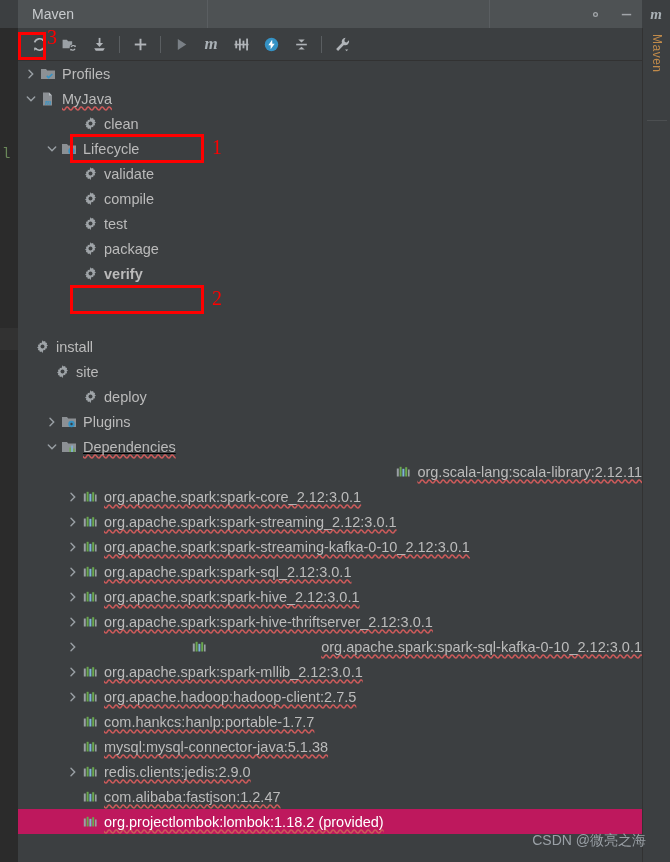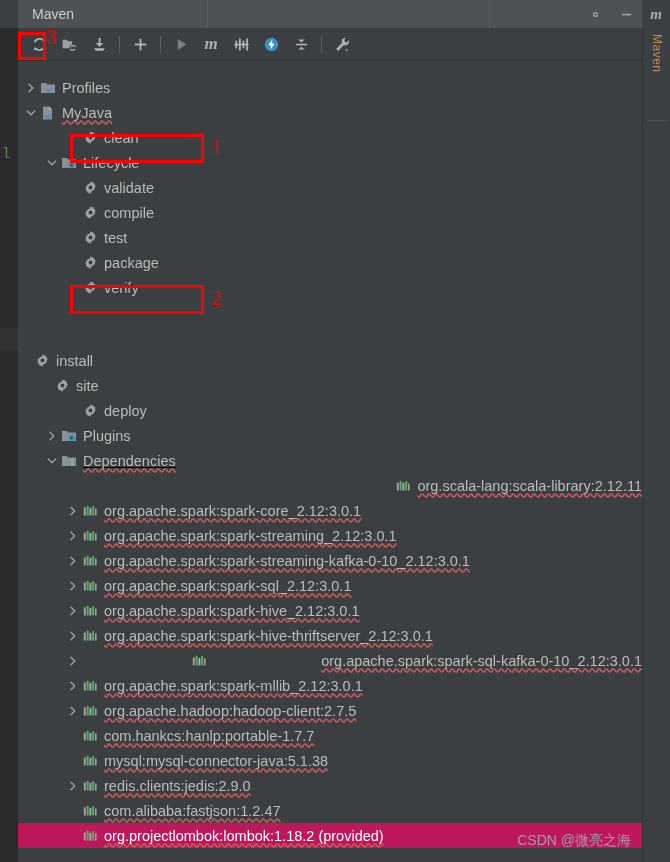--- a/index.html
+++ b/index.html
@@ -159,21 +159,21 @@
   .anno-num {
     position: absolute;
     color: #ff0000;
     font-size: 20px;
     font-family: "Liberation Serif", serif;
     pointer-events: none;
   }
 
   
   .watermark {
-    position: absolute; right: 39px; bottom: 12px;
+    position: absolute; right: 24px; bottom: 12px;
     color: #9aa0a6; font-size: 14px;
     font-family: "Liberation Sans", sans-serif;
   }
 </style>
 </head>
 <body>
 
 <div id="app">
 
   <div class="editor-sliver">
@@ -291,21 +291,21 @@
 
     <div class="tool-btn">
       <svg width="17" height="17" viewBox="0 0 16 16">
         <path d="M10.9 1.6a3.7 3.7 0 00-3.4 5.1L2 12.2l1.8 1.8 5.5-5.5a3.7 3.7 0 004.8-4.6l-2.1 2.1-1.8-.4-.4-1.8z" fill="#b0b4b8"></path>
         <path d="M10.4 12.6h3l-1.5 1.8z" fill="#b0b4b8"></path>
       </svg>
     </div>
   </div>
 
   <div class="tree" id="tree">
-      <div class="row" style="padding-left: 6px; margin-top: 14px;">
+      <div class="row" style="padding-left: 6px;">
         <span class="arrow">
           <svg width="10" height="10" viewBox="0 0 10 10">
             <path d="M3 1.3L6.7 5 3 8.7" fill="none" stroke="#9aa0a5" stroke-width="1.4" stroke-linecap="round"></path>
           </svg>
         </span>
         <span class="ricon">
           <svg width="16" height="16" viewBox="0 0 16 16">
             <path d="M1 3h5l1.2 1.5H15V13H1z" fill="#8c9094"></path>
             <path d="M8.6 12.8l-2.4-2.4 1.1-1.1 1.3 1.3 3.2-3.2 1.1 1.1z" fill="#3592c4"></path>
           </svg>
@@ -385,21 +385,21 @@
       <div class="row" style="padding-left: 48px;">
         <span class="arrow"></span>
         <span class="ricon">
           <svg width="15" height="15" viewBox="0 0 16 16">
             <path d="M8 1.2l1.1 1.4 1.7-.5.4 1.7 1.7.4-.5 1.7 1.4 1.1-1.4 1.1.5 1.7-1.7.4-.4 1.7-1.7-.5L8 14.8l-1.1-1.4-1.7.5-.4-1.7-1.7-.4.5-1.7L2.2 9l1.4-1.1-.5-1.7 1.7-.4.4-1.7 1.7.5z" fill="#9fa4a8"></path>
             <circle cx="8" cy="8" r="2.1" fill="#3c3f41"></circle>
           </svg>
         </span>
         <span class="rlabel">package</span>
       </div>
-      <div class="row" style="padding-left: 48px;">
+      <div class="row" style="padding-left: 48px; font-weight: bold;">
         <span class="arrow"></span>
         <span class="ricon">
           <svg width="15" height="15" viewBox="0 0 16 16">
             <path d="M8 1.2l1.1 1.4 1.7-.5.4 1.7 1.7.4-.5 1.7 1.4 1.1-1.4 1.1.5 1.7-1.7.4-.4 1.7-1.7-.5L8 14.8l-1.1-1.4-1.7.5-.4-1.7-1.7-.4.5-1.7L2.2 9l1.4-1.1-.5-1.7 1.7-.4.4-1.7 1.7.5z" fill="#9fa4a8"></path>
             <circle cx="8" cy="8" r="2.1" fill="#3c3f41"></circle>
           </svg>
         </span>
         <span class="rlabel">verify</span>
       </div>
       <div class="row" style=" margin-top: 48px;">

